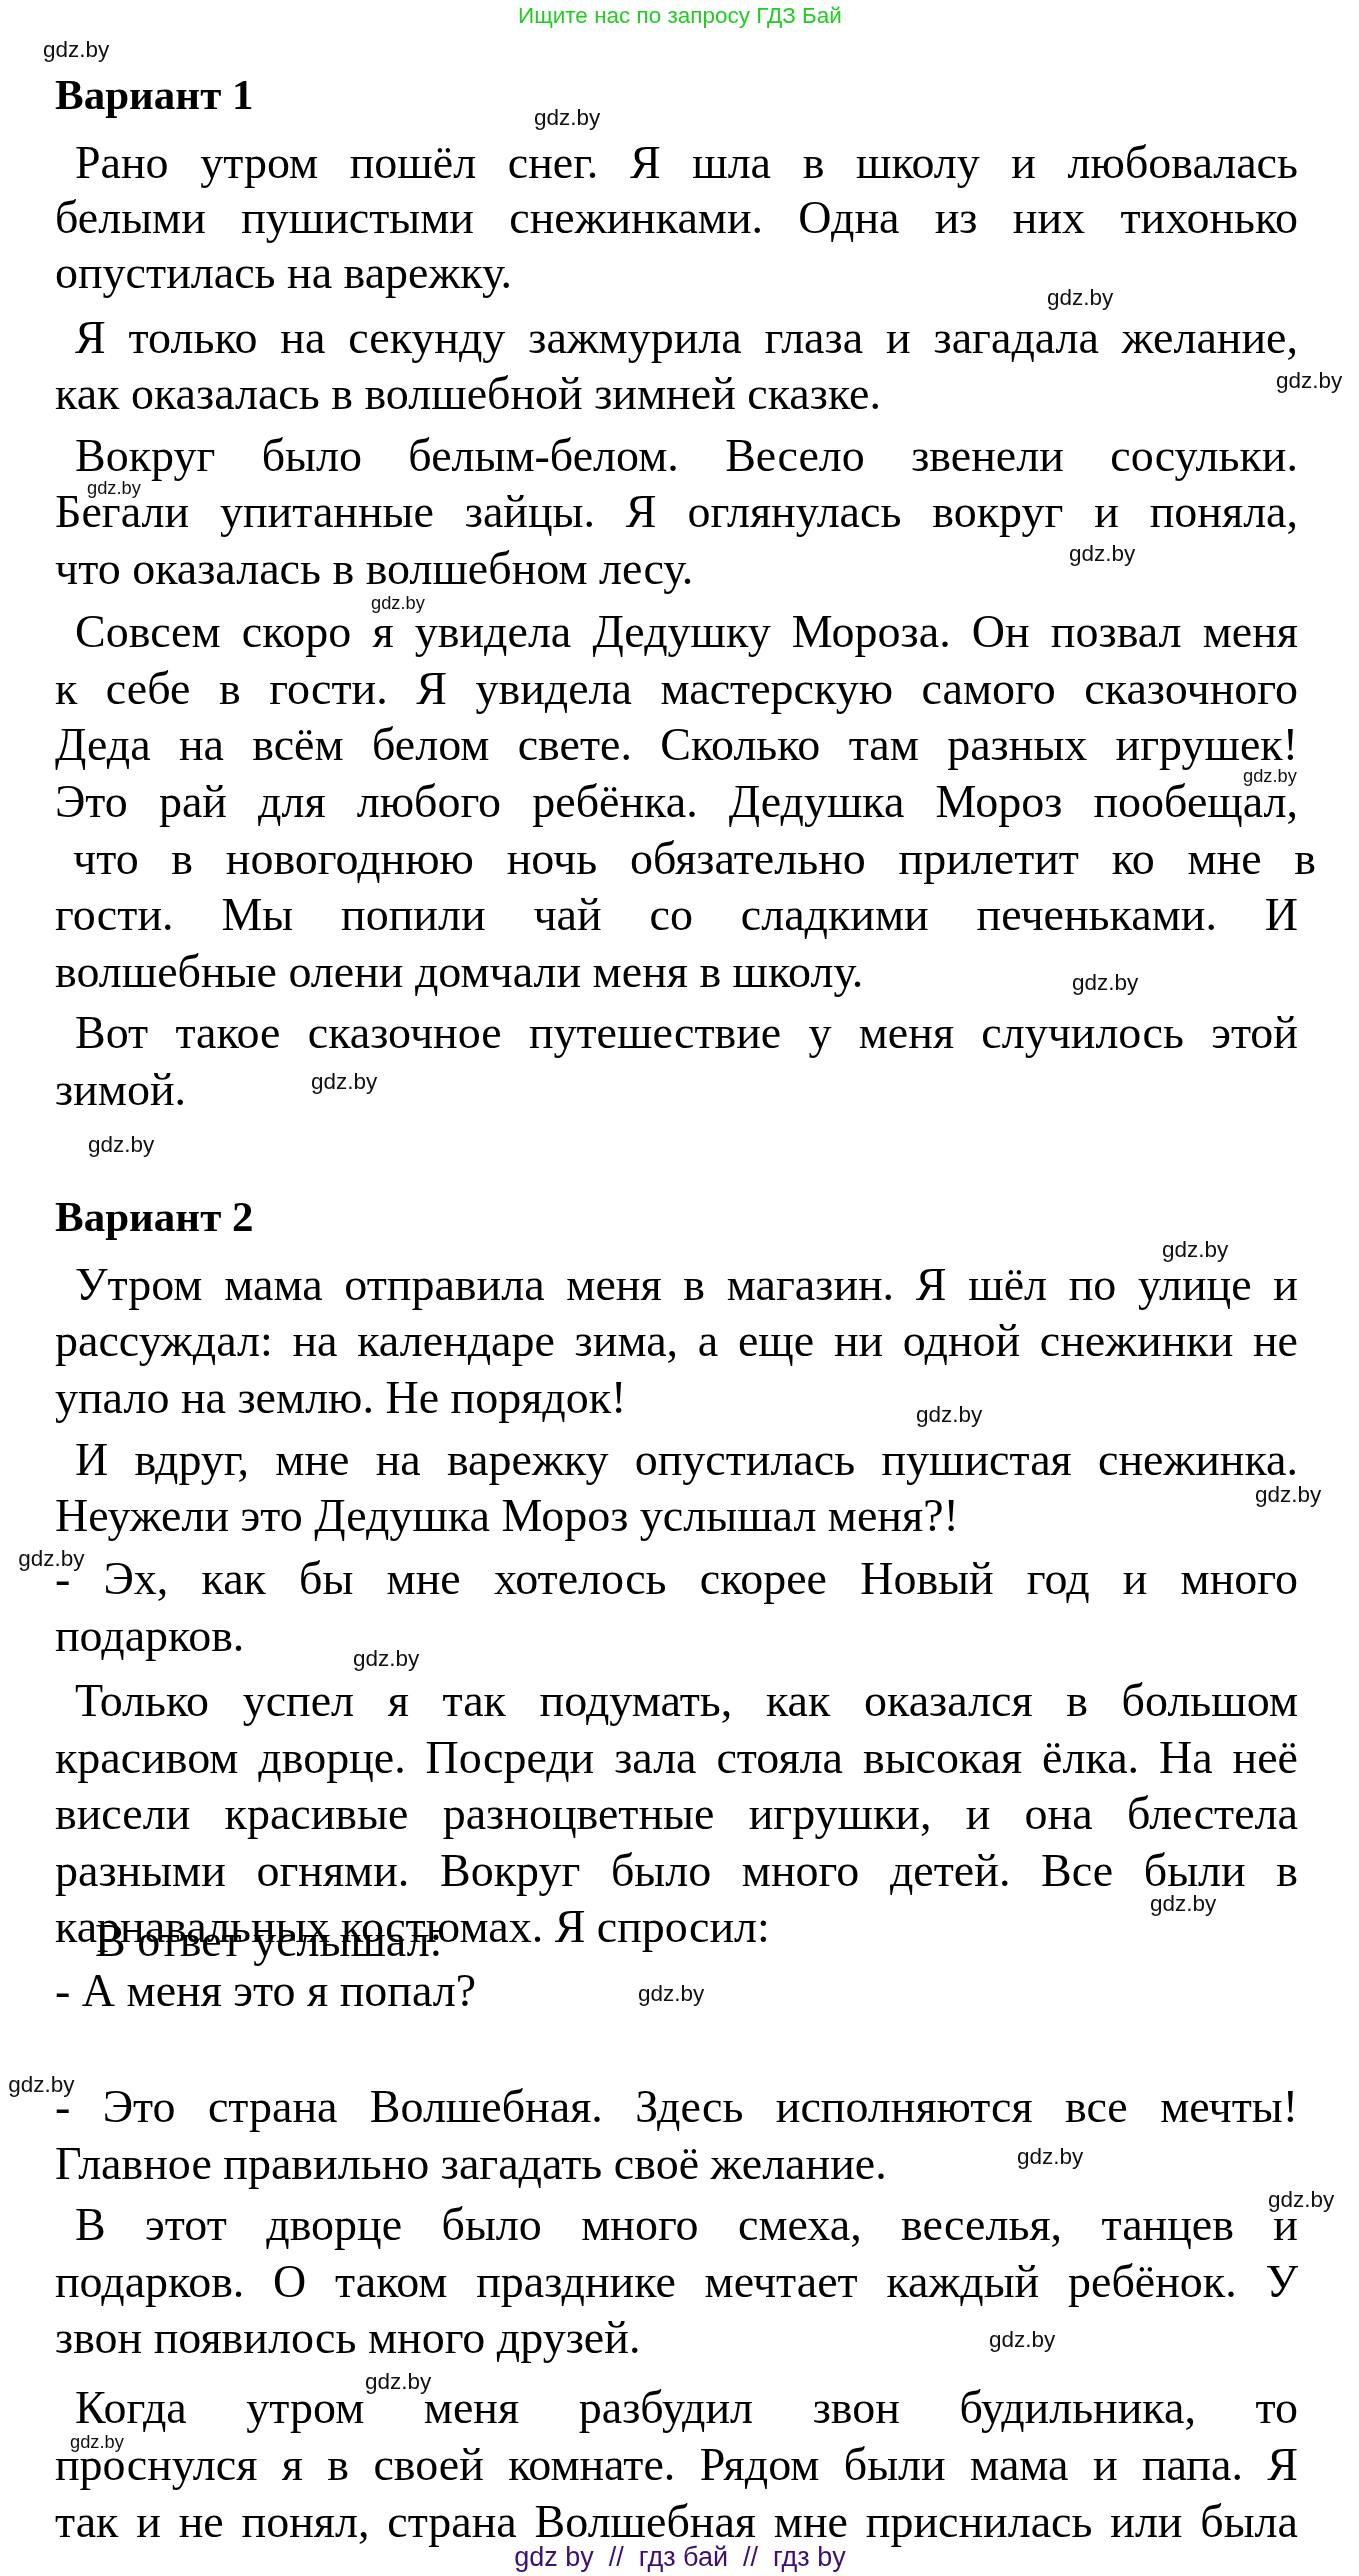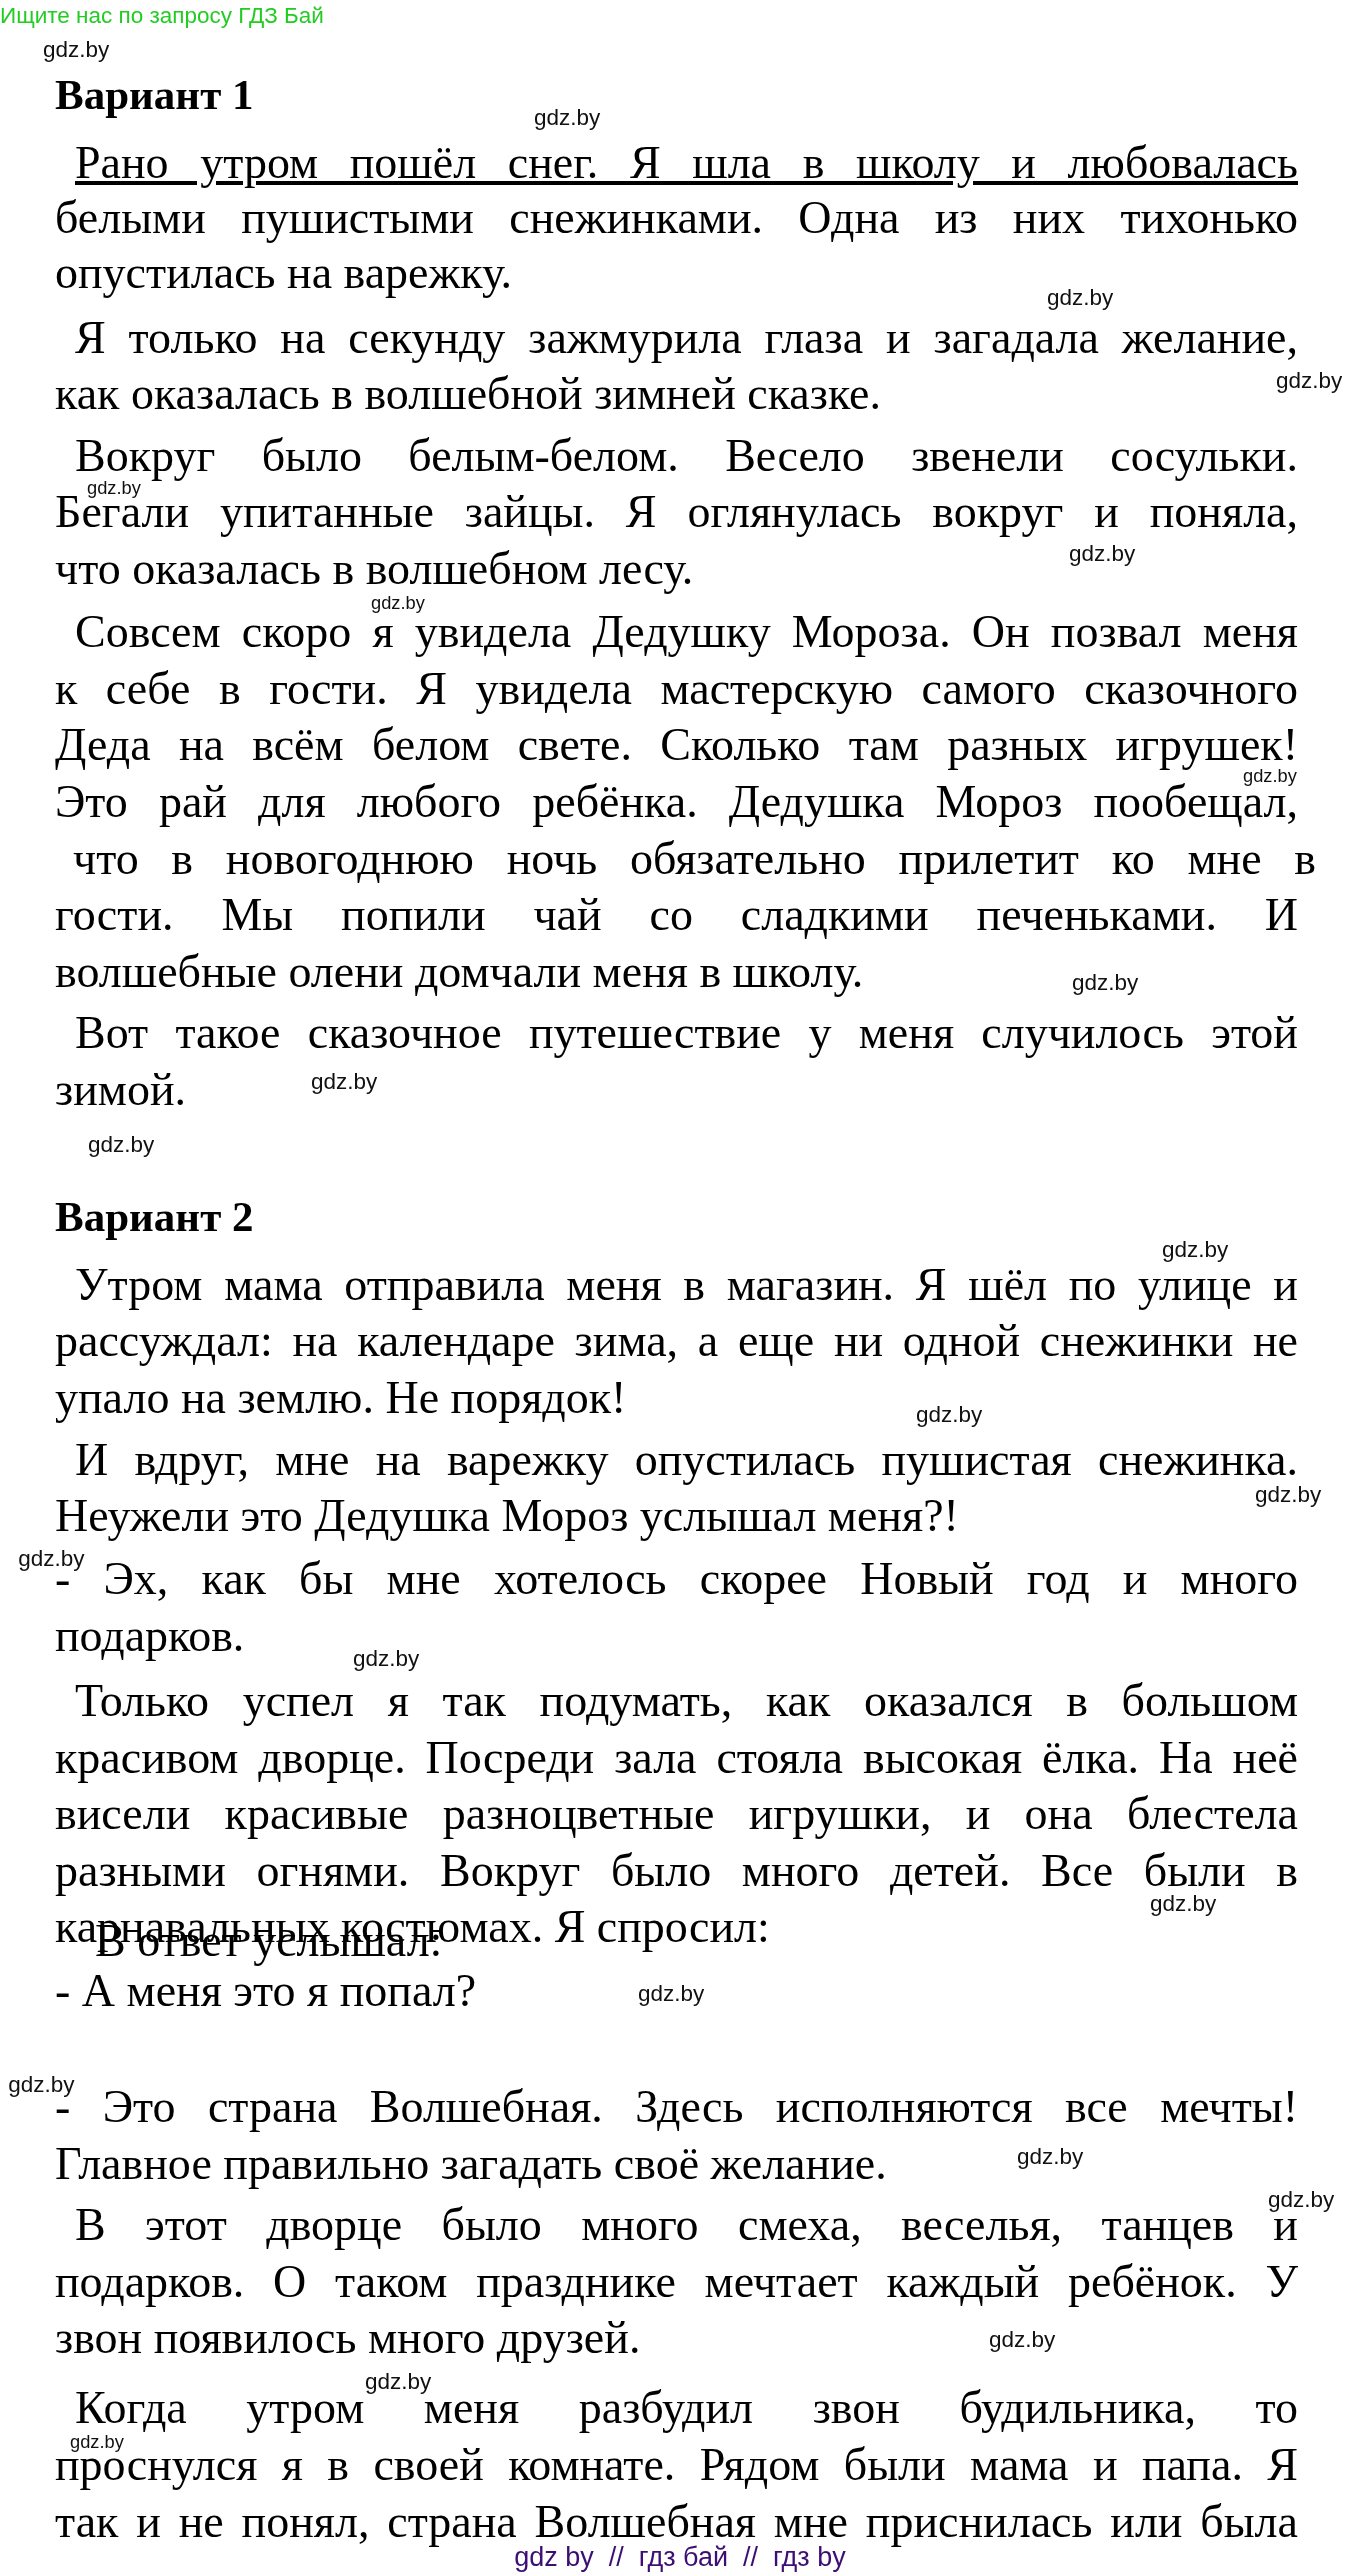--- a/index.html
+++ b/index.html
@@ -1,18 +1,18 @@
 <!DOCTYPE html>
 <html style="font-size:13.3px"><head>
 <meta charset="utf-8">
 <style>
   html, body { margin: 0; padding: 0; background: #ffffff; }
   body { width: 1360px; height: 2576px; position: relative; overflow: hidden; }
   .hdr {
-    position: absolute; left: 0; width: 1360px; top: 3.3px; text-align: left;
+    position: absolute; left: 0; width: 1360px; top: 3.3px; text-align: center;
     font-family: "Liberation Sans", sans-serif; font-size: 22.5px; color: #22cc22;
   }
   .ftr {
     position: absolute; left: 0; width: 1360px; top: 2575px; transform: translateY(-33px);
     text-align: center; font-family: "Liberation Sans", sans-serif; font-size: 27px; color: #3d0f73;
     white-space: pre;
   }
   .heading {
     position: absolute; left: 55px; font-family: "Liberation Serif", serif;
     font-weight: bold; font-size: 43px; color: #000; line-height: 50px; white-space: nowrap;
@@ -32,21 +32,21 @@
 </style>
 </head>
 <body>
 
 <div class="hdr">Ищите нас по запросу ГДЗ Бай</div>
 
 <div class="wm" style="left:43px;top:37px;">gdz.by</div>
 <div class="heading" style="top:70px;">Вариант 1</div>
 <div class="wm" style="left:534px;top:105px;">gdz.by</div>
 
-<div class="ln first" style="top:135px;text-decoration:underline;">Рано утром пошёл снег. Я шла в школу и любовалась</div>
+<div class="ln first" style="top:135px;">Рано утром пошёл снег. Я шла в школу и любовалась</div>
 <div class="ln" style="top:190px;">белыми пушистыми снежинками. Одна из них тихонько</div>
 <div class="ln last" style="top:245px;">опустилась на варежку.</div>
 <div class="wm" style="left:1047px;top:285px;">gdz.by</div>
 
 <div class="ln first" style="top:310px;">Я только на секунду зажмурила глаза и загадала желание,</div>
 <div class="wm" style="left:1276px;top:368px;">gdz.by</div>
 <div class="ln last" style="top:366px;">как оказалась в волшебной зимней сказке.</div>
 
 <div class="ln first" style="top:428px;">Вокруг было белым-белом. Весело звенели сосульки.</div>
 <div class="wm sm" style="left:87px;top:478px;">gdz.by</div>

